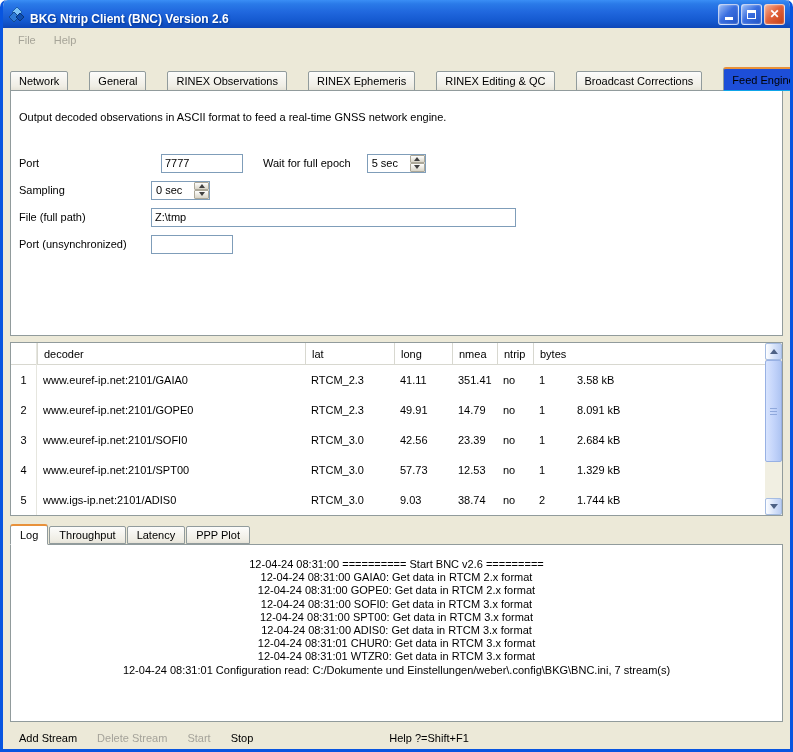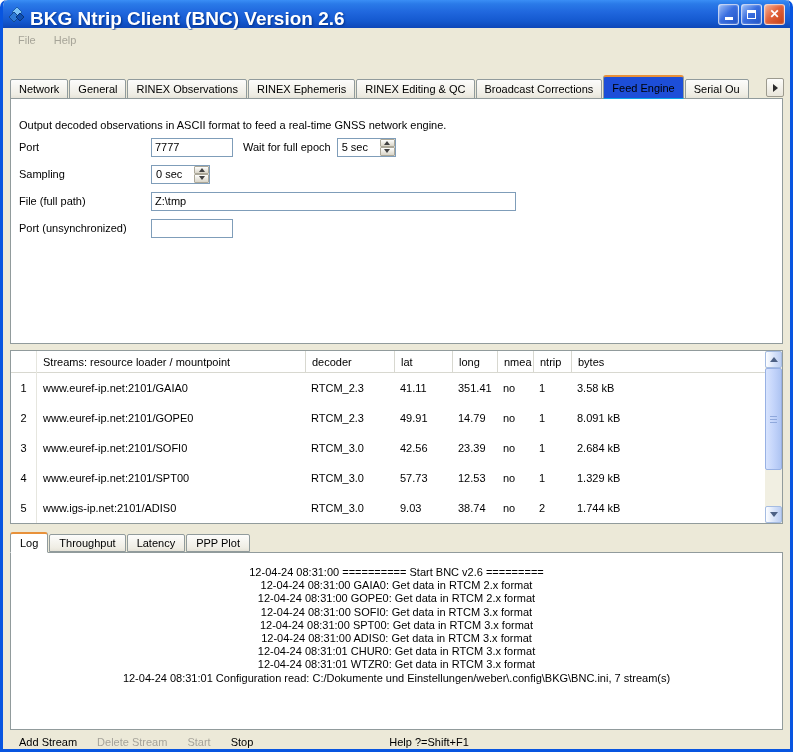--- a/index.html
+++ b/index.html
@@ -18,21 +18,21 @@
   
   .titlebar {
     height: 28px; flex: 0 0 28px;
     background: linear-gradient(180deg,#3A8EF5 0%,#2A7AE8 14%,#1F66DD 45%,#1459CF 75%,#0D47B8 100%);
     display: flex; align-items: center;
     padding: 0 5px 0 6px;
     border-radius: 5px 5px 0 0;
   }
   .app-icon { width: 16px; height: 16px; margin-right: 5px; display: inline-flex; }
   .title-text {
-    color: #fff; font-weight: bold; font-size: 19px;
+    color: #fff; font-weight: bold; font-size: 12px;
     text-shadow: 1px 1px 2px #00318C;
     flex: 1 1 auto; white-space: nowrap; overflow: hidden; margin-top: 10px;
   }
   .win-buttons { display: flex; gap: 2px; }
   .win-btn {
     width: 21px; height: 21px; border-radius: 3px;
     border: 1px solid rgba(255,255,255,.7);
     display: flex; align-items: center; justify-content: center;
     box-shadow: inset 0 0 2px rgba(255,255,255,.5);
   }
@@ -40,25 +40,25 @@
   .win-btn.close  { background: linear-gradient(135deg,#F6B094 0%,#E2633C 45%,#C43E14 100%); color:#fff; font-size: 12px; font-weight: bold; }
   .glyph-min { width: 8px; height: 3px; background: #fff; align-self: flex-end; margin-bottom: 4px; }
   .glyph-max { width: 9px; height: 9px; border: 1px solid #fff; border-top: 3px solid #fff; }
 
   
   .menubar { height: 23px; flex: 0 0 23px; display: flex; align-items: center; padding-left: 6px; }
   .menu-item { color: #A6A498; padding: 3px 9px; }
 
   
   .tabbar {
-    margin-top: 24px; height: 24px; flex: 0 0 24px;
+    margin-top: 16px; height: 24px; flex: 0 0 24px;
     display: flex; align-items: flex-end;
     padding: 0 26px 0 7px;
     position: relative; z-index: 2; margin-bottom: -1px;
-    overflow: hidden; white-space: nowrap;
+    overflow: hidden; white-space: nowrap; gap: 20px;
   }
   .tab {
     display: inline-flex; align-items: center;
     height: 20px; padding: 0 8px; margin-right: 1px;
     border: 1px solid #919B9C; border-radius: 2px 2px 0 0;
     background: linear-gradient(180deg,#FCFCFB 0%,#EFEDE4 80%,#E6E3D8 100%);
     color: #000; cursor: default;
   }
   .tab[data-active="true"] {
     height: 24px; background: #1d4ed8;
@@ -77,21 +77,21 @@
   .arrow-right-glyph { width: 0; height: 0; border-top: 4px solid transparent; border-bottom: 4px solid transparent; border-left: 5px solid #2B2B2B; }
 
   
   .main-panel {
     margin: 0 7px; height: 246px; flex: 0 0 246px;
     border: 1px solid #919B9C; background: #fff;
     position: relative; z-index: 1;
   }
   .desc { padding: 20px 28px 0 8px; color: #000; }
   .form-row { display: flex; align-items: center; margin-left: 8px; margin-top: 7px; height: 20px; }
-  .form-row.first { margin-top: 6px; }
+  .form-row.first { margin-top: 30px; gap: 10px; }
   .field-label { width: 132px; color: #000; }
   .inline-label { margin-left: 10px; margin-right: 6px; color: #000; }
   .text-input {
     height: 19px; border: 1px solid #7F9DB9; background: #fff;
     font-family: "Liberation Sans", sans-serif; font-size: 11px;
     padding: 1px 3px; color: #000;
   }
   .w-port { width: 82px; }
   .w-file { width: 365px; }
   .spinbox {
@@ -274,21 +274,20 @@
     <div class="form-row">
       <span class="field-label">Port (unsynchronized)</span>
       <input class="text-input w-port" value="" style="">
     </div>
   </div>
 
   <div class="streams">
     <div class="streams-inner">
       <div class="t-head">
         <span class="corner"></span>
-        <span class="h-cell">Streams:  resource loader / mountpoint</span>
         <span class="h-cell sep">decoder</span>
         <span class="h-cell sep">lat</span>
         <span class="h-cell sep">long</span>
         <span class="h-cell sep">nmea</span>
         <span class="h-cell sep">ntrip</span>
         <span class="h-cell sep">bytes</span>
       </div>
 
       <div class="t-row">
         <span class="num">1</span>

